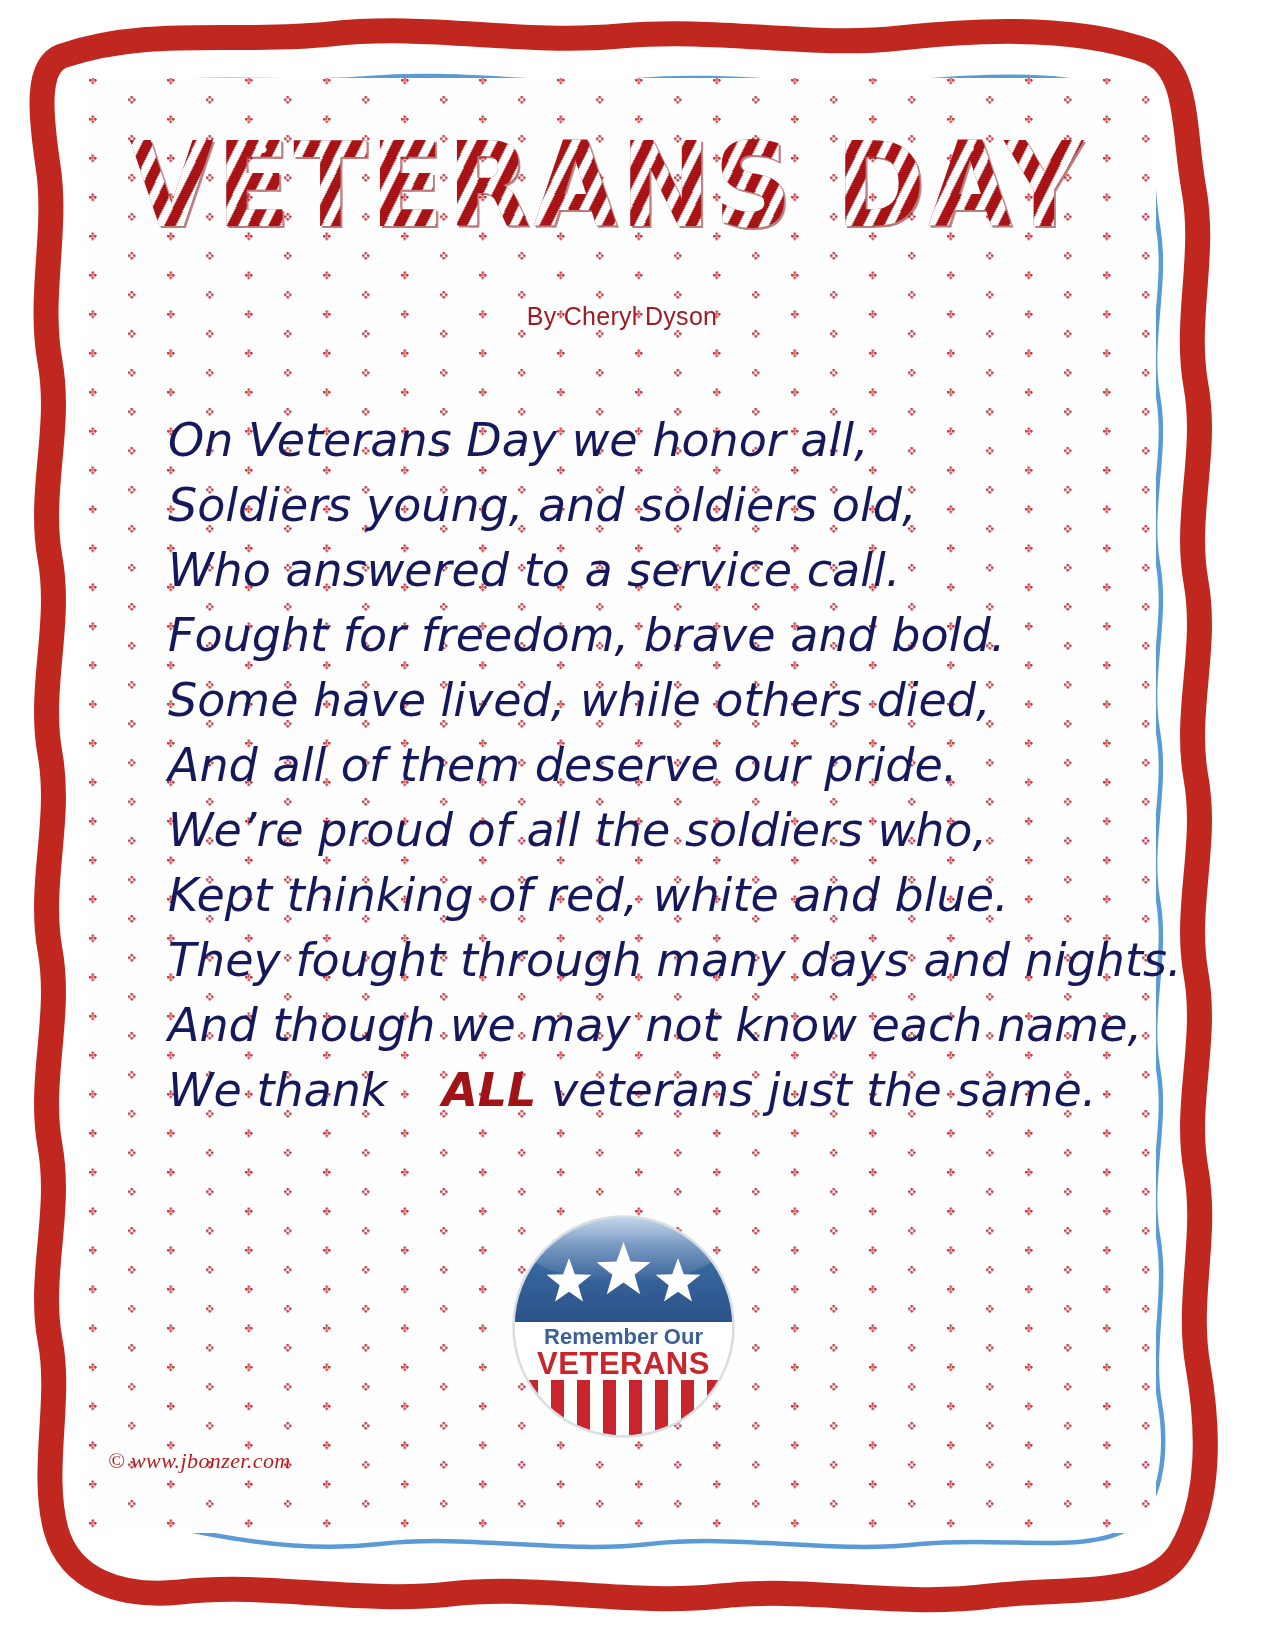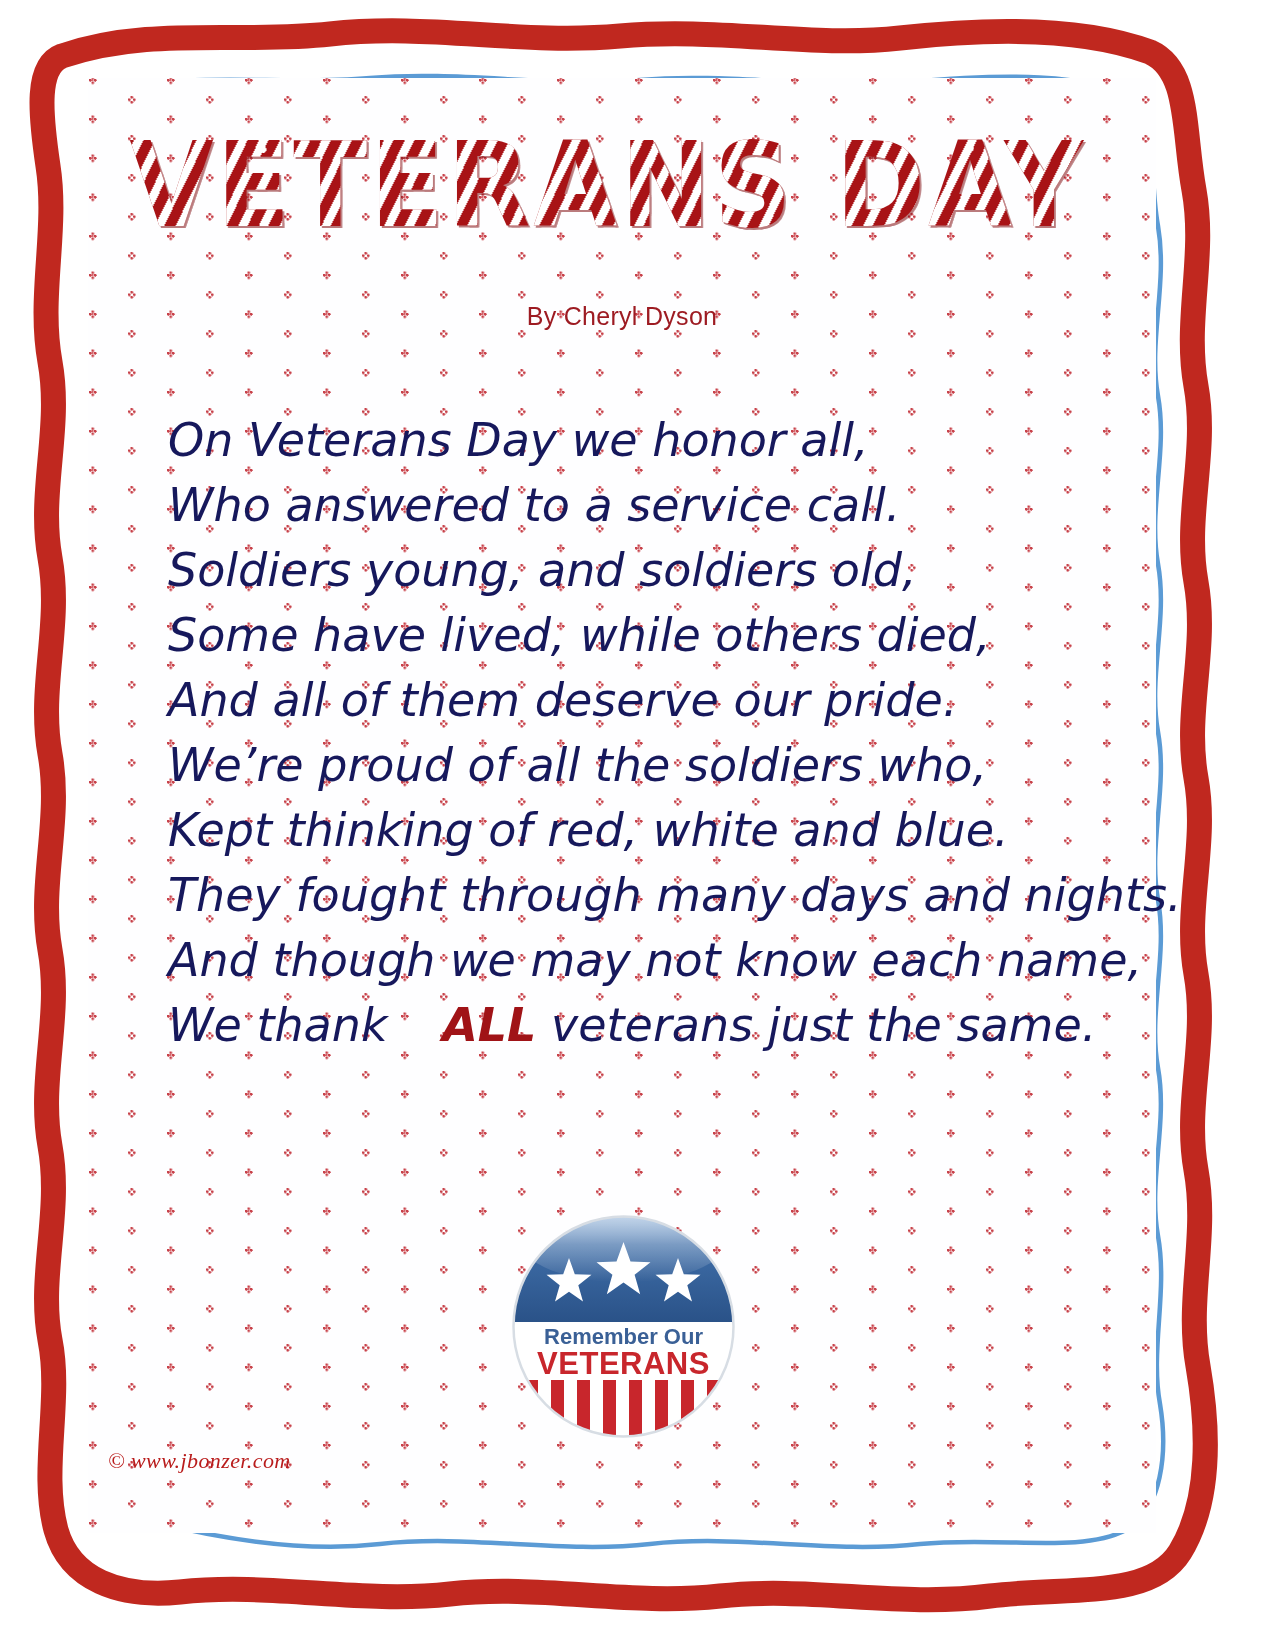--- a/index.html
+++ b/index.html
@@ -251,22 +251,23 @@
           <path d="M892.00,25.00L894.70,32.28L902.46,32.60L896.37,37.42L898.47,44.90L892.00,40.60L885.53,44.90L887.63,37.42L881.54,32.60L889.30,32.28Z" fill="#ffffff" opacity="0"></path>
           <path d="M958.00,17.00L960.70,24.28L968.46,24.60L962.37,29.42L964.47,36.90L958.00,32.60L951.53,36.90L953.63,29.42L947.54,24.60L955.30,24.28Z" fill="#ffffff" opacity="0"></path>
           <path d="M1010.00,23.00L1012.70,30.28L1020.46,30.60L1014.37,35.42L1016.47,42.90L1010.00,38.60L1003.53,42.90L1005.63,35.42L999.54,30.60L1007.30,30.28Z" fill="#ffffff" opacity="0"></path>
         </svg>
     </div>
 
     <div class="byline">By Cheryl Dyson</div>
 
     <div class="poem">
       <span class="line">On Veterans Day we honor all,</span>
+      <span class="line">Soldiers young, and soldiers old,</span>
       <span class="line">Who answered to a service call.</span>
-      <span class="line">Soldiers young, and soldiers old,</span>
+      <span class="line">Fought for freedom, brave and bold.</span>
       <span class="line">Some have lived, while others died,</span>
       <span class="line">And all of them deserve our pride.</span>
       <span class="line">We’re proud of all the soldiers who,</span>
       <span class="line">Kept thinking of red, white and blue.</span>
       <span class="line">They fought through many days and nights.</span>
       <span class="line">And though we may not know each name,</span>
       <span class="line">
         <span>We thank </span><span class="em-all">ALL</span><span> veterans just the same.</span>
       </span>
     </div>

